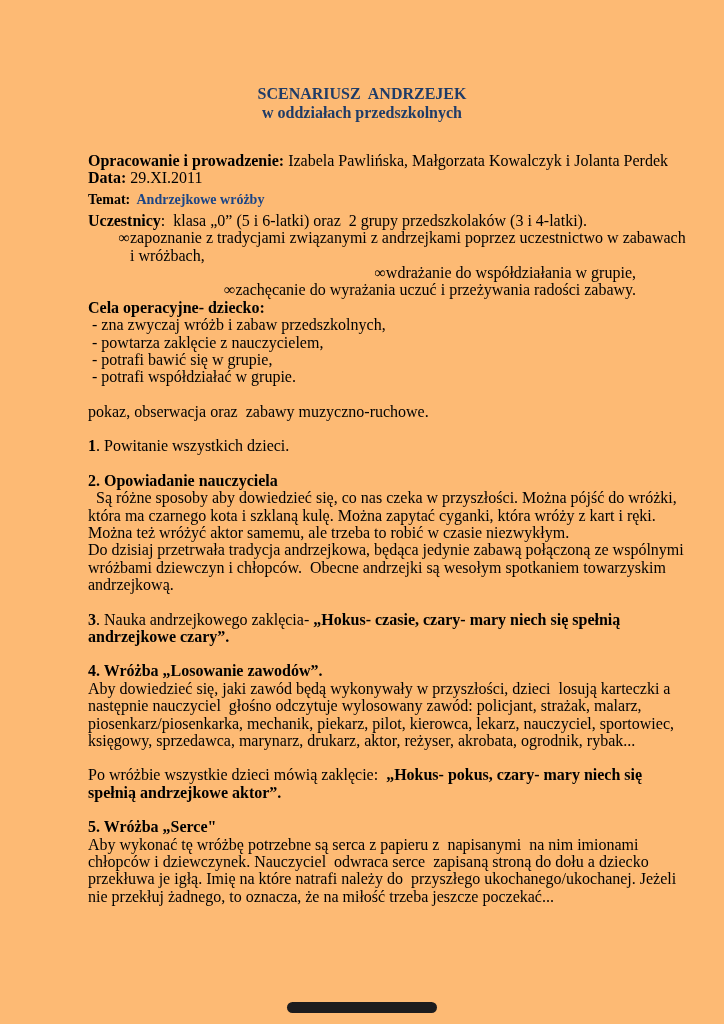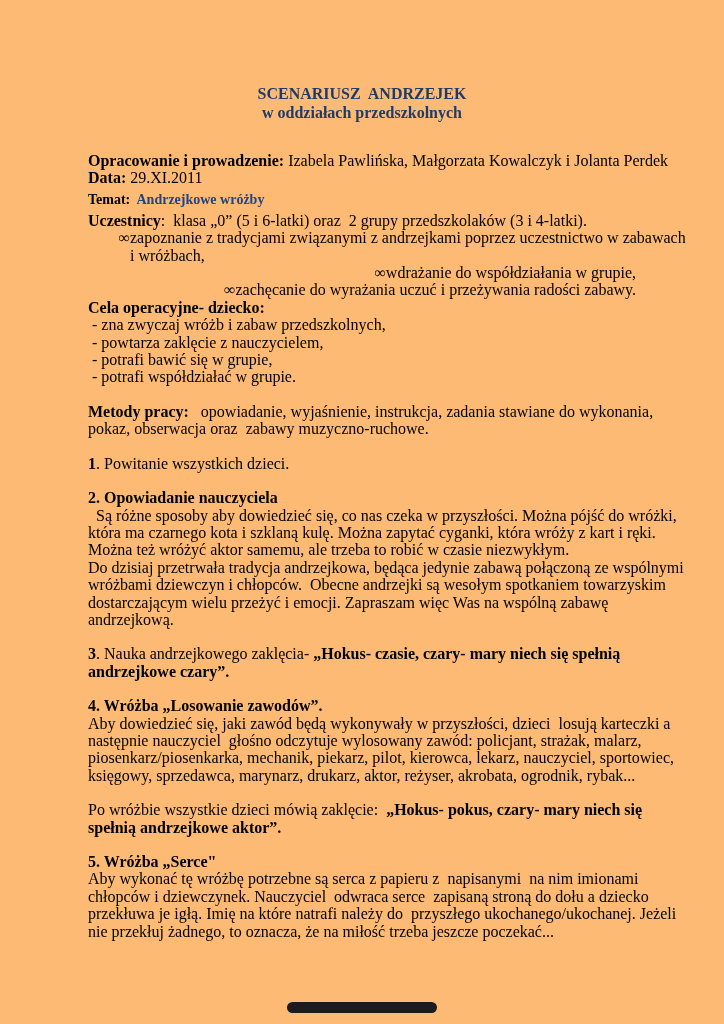--- a/index.html
+++ b/index.html
@@ -48,34 +48,32 @@
         <div class="line bul"><span class="mark">∞</span><span>zachęcanie do wyrażania uczuć i przeżywania radości zabawy.</span></div>
       </div>
       <div class="blk ">
         <div class="line "><span class="b">Cela operacyjne- dziecko:</span></div>
         <div class="line "><span> - zna zwyczaj wróżb i zabaw przedszkolnych,</span></div>
         <div class="line "><span> - powtarza zaklęcie z nauczycielem,</span></div>
         <div class="line "><span> - potrafi bawić się w grupie,</span></div>
         <div class="line "><span> - potrafi współdziałać w grupie.</span></div>
       </div>
       <div class="blk gap">
-        <div class="line "><span class="b">Metody pracy:</span><span>   opowiadanie, wyjaśnienie, instrukcja, zadania stawiane do wykonania,</span></div>
         <div class="line "><span>pokaz, obserwacja oraz  zabawy muzyczno-ruchowe.</span></div>
       </div>
       <div class="blk gap">
         <div class="line "><span class="b">1</span><span>. Powitanie wszystkich dzieci.</span></div>
       </div>
       <div class="blk gap">
         <div class="line "><span class="b">2. Opowiadanie nauczyciela</span></div>
         <div class="line "><span>  Są różne sposoby aby dowiedzieć się, co nas czeka w przyszłości. Można pójść do wróżki,</span></div>
         <div class="line "><span>która ma czarnego kota i szklaną kulę. Można zapytać cyganki, która wróży z kart i ręki.</span></div>
         <div class="line "><span>Można też wróżyć aktor samemu, ale trzeba to robić w czasie niezwykłym.</span></div>
         <div class="line "><span>Do dzisiaj przetrwała tradycja andrzejkowa, będąca jedynie zabawą połączoną ze wspólnymi</span></div>
         <div class="line "><span>wróżbami dziewczyn i chłopców.  Obecne andrzejki są wesołym spotkaniem towarzyskim</span></div>
-        <div class="line "><span>dostarczającym wielu przeżyć i emocji. Zapraszam więc Was na wspólną zabawę</span></div>
         <div class="line "><span>andrzejkową.</span></div>
       </div>
       <div class="blk gap">
         <div class="line "><span class="b">3</span><span>. Nauka andrzejkowego zaklęcia- </span><span class="b">„Hokus- czasie, czary- mary niech się spełnią</span></div>
         <div class="line "><span class="b">andrzejkowe czary”.</span></div>
       </div>
       <div class="blk gap">
         <div class="line "><span class="b">4. Wróżba „Losowanie zawodów”.</span></div>
         <div class="line "><span>Aby dowiedzieć się, jaki zawód będą wykonywały w przyszłości, dzieci  losują karteczki a</span></div>
         <div class="line "><span>następnie nauczyciel  głośno odczytuje wylosowany zawód: policjant, strażak, malarz,</span></div>

